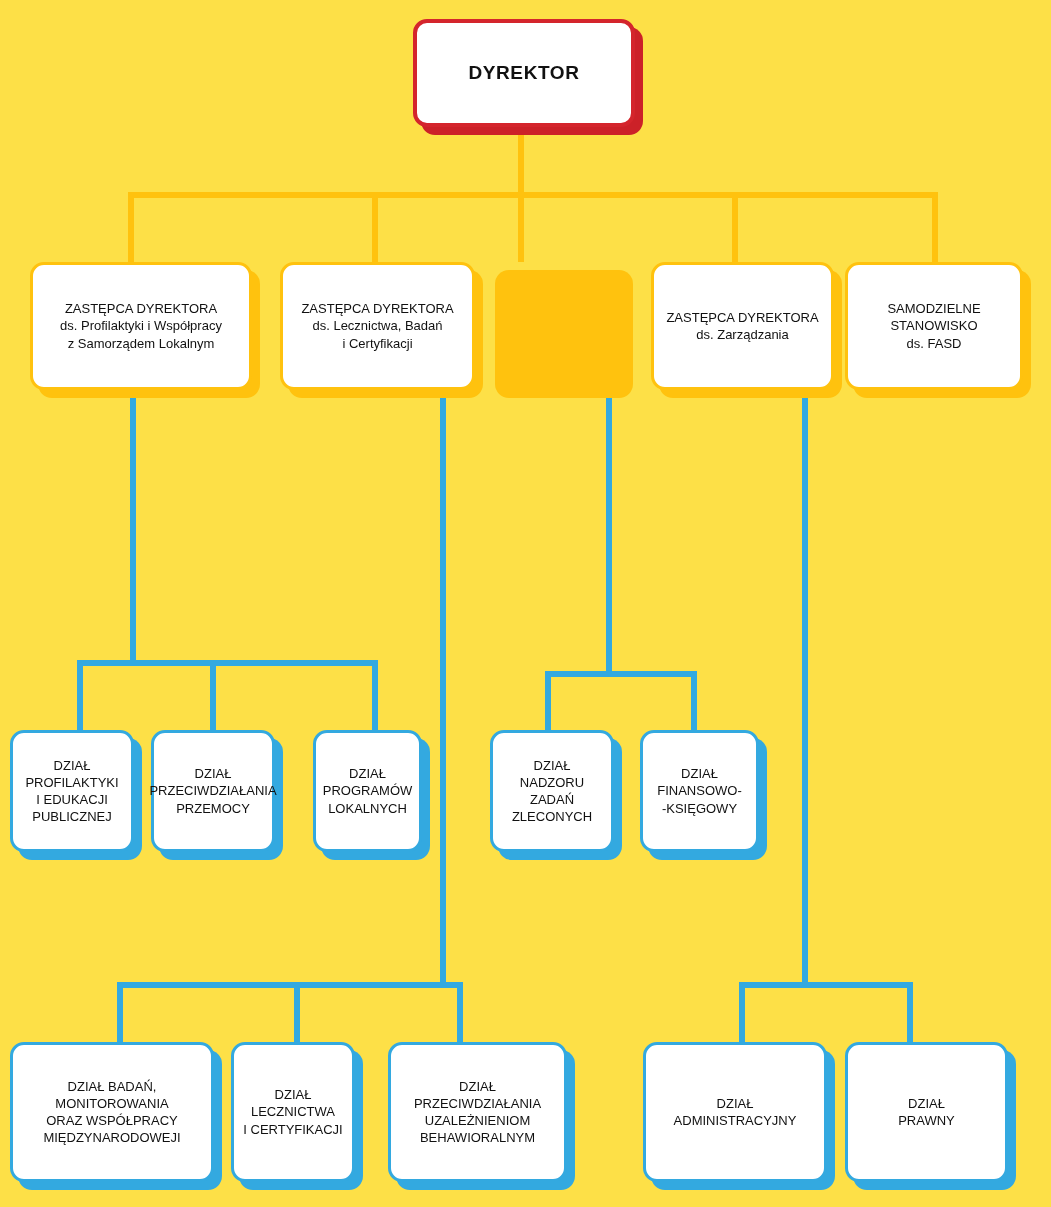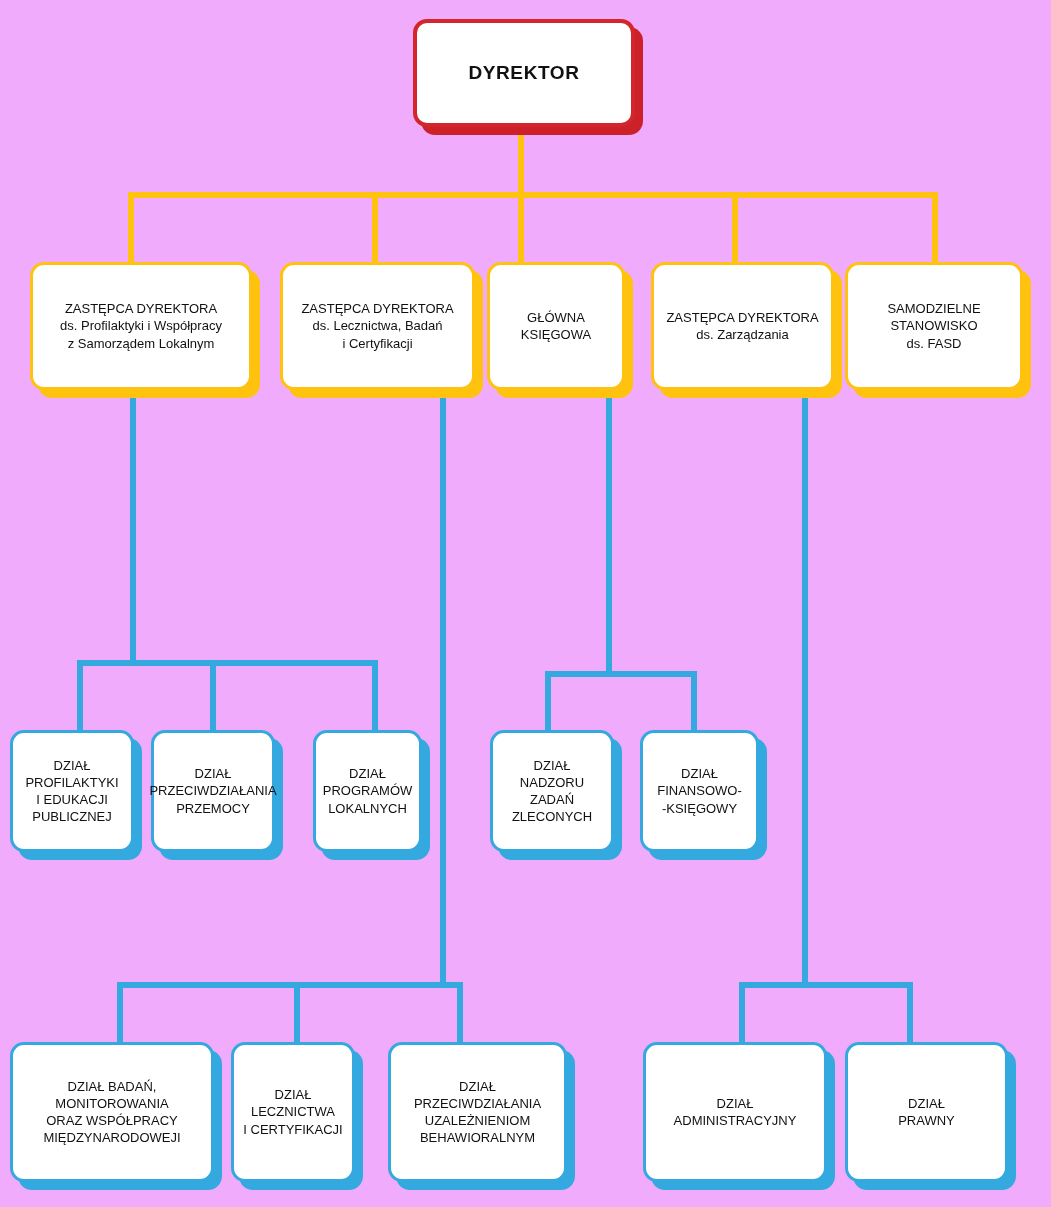--- a/index.html
+++ b/index.html
@@ -4,21 +4,21 @@
 <title>Organigram</title>
 <style>
   html,body{margin:0;padding:0;background:#000;}
   body{
     font-family:"Liberation Sans", sans-serif;
   }
   #canvas{
     position:relative;
     width:1051px;
     height:1207px;
-    background:#f0abfc;
+    background:#fde047;
     overflow:hidden;
   }
   #wires{
     position:absolute;
     left:0; top:0;
     width:1051px;
     height:1207px;
     pointer-events:none;
   }
   .node{
@@ -129,24 +129,20 @@
   </div>
 
   <div class="shadow shadow-yellow" style="left:288px; top:270px; width:195px; height:128px;"></div>
   <div class="node lvl2" style="left:280px; top:262px; width:195px; height:128px;">
     <span class="label">ZASTĘPCA DYREKTORA
 ds. Lecznictwa, Badań
 i Certyfikacji</span>
   </div>
 
   <div class="shadow shadow-yellow" style="left:495px; top:270px; width:138px; height:128px;"></div>
-  <div class="node lvl2" style="left:487px; top:262px; width:138px; height:128px;">
-    <span class="label">GŁÓWNA
-KSIĘGOWA</span>
-  </div>
 
   <div class="shadow shadow-yellow" style="left:659px; top:270px; width:183px; height:128px;"></div>
   <div class="node lvl2" style="left:651px; top:262px; width:183px; height:128px;">
     <span class="label">ZASTĘPCA DYREKTORA
 ds. Zarządzania</span>
   </div>
 
   <div class="shadow shadow-yellow" style="left:853px; top:270px; width:178px; height:128px;"></div>
   <div class="node lvl2" style="left:845px; top:262px; width:178px; height:128px;">
     <span class="label">SAMODZIELNE

